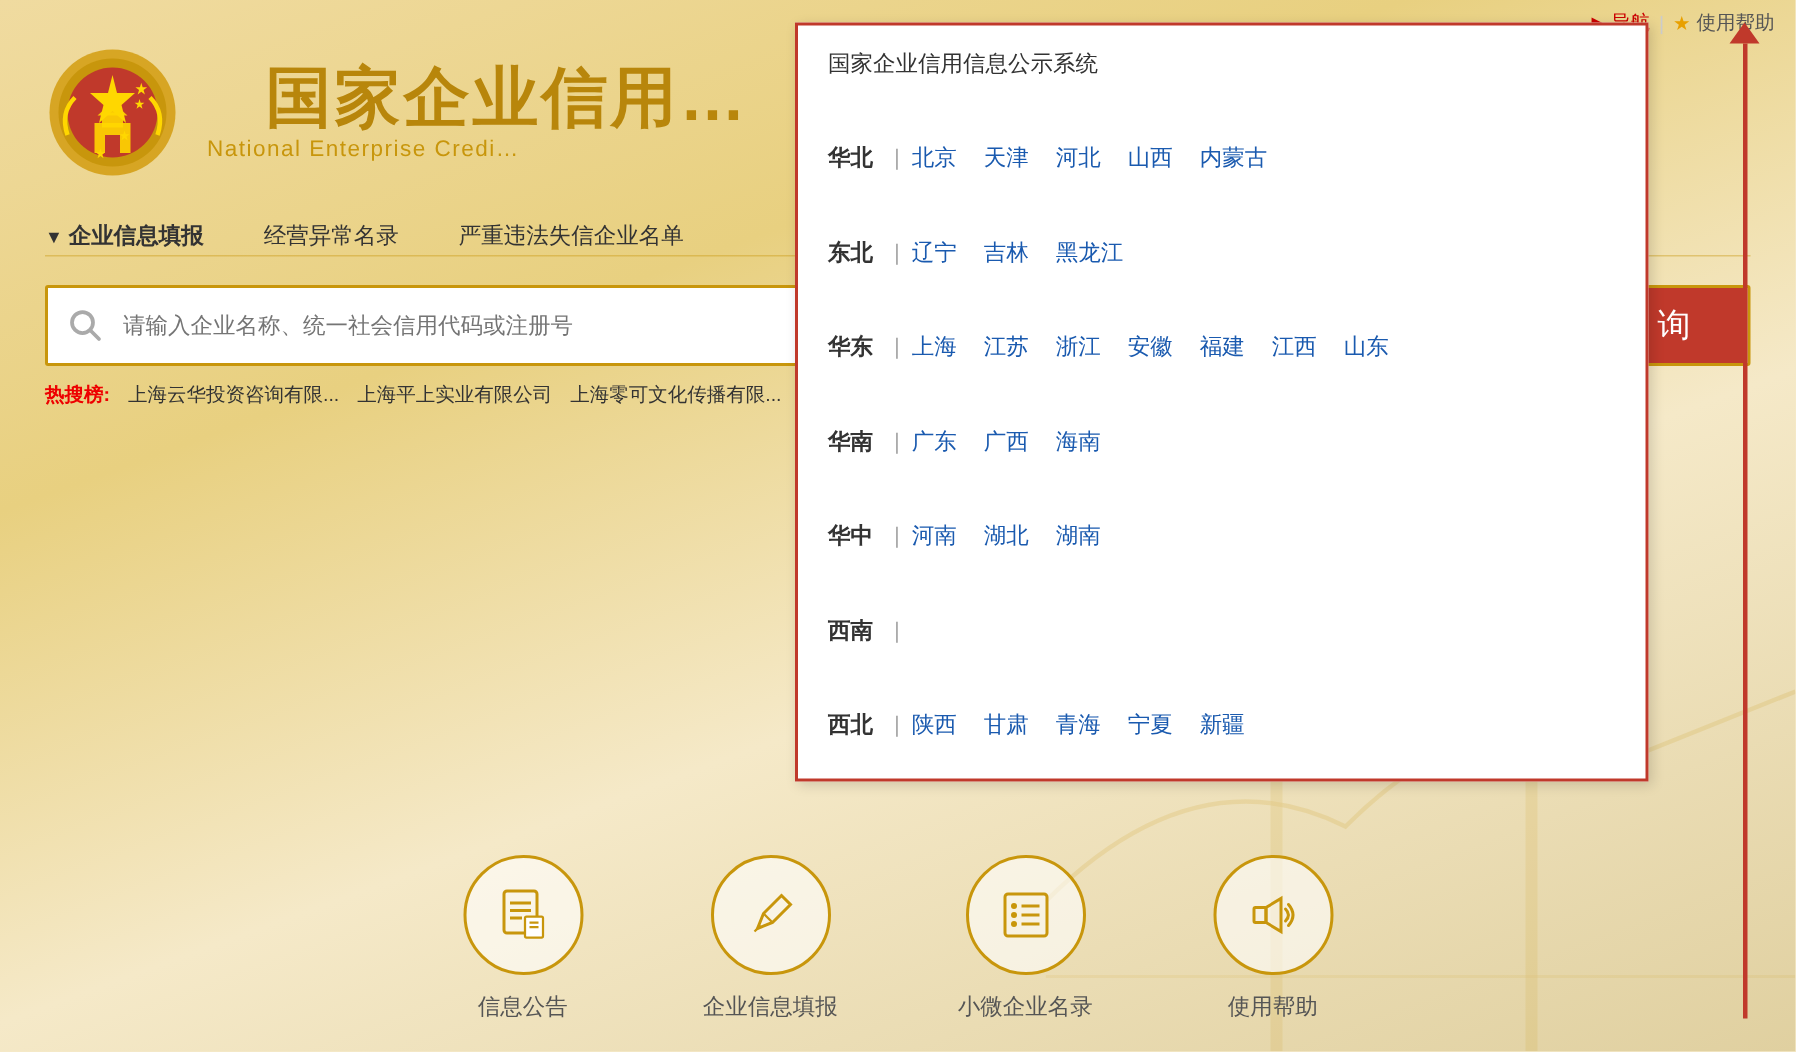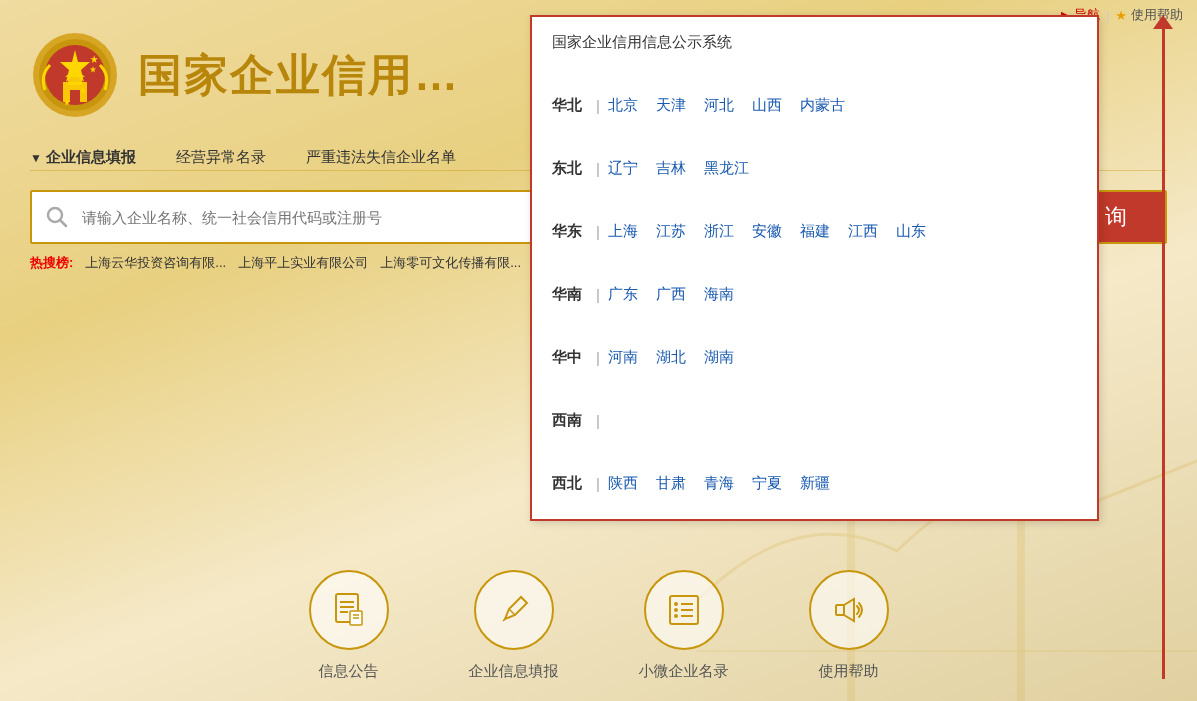--- a/index.html
+++ b/index.html
@@ -77,20 +77,21 @@
     .logo-text-block {
       display: flex;
       flex-direction: column;
     }
     .logo-cn {
       font-size: 44px;
       font-weight: bold;
       color: #b8860b;
       letter-spacing: 2px;
       line-height: 1.1;
+      margin-left: 39px;
     }
     .logo-en {
       font-size: 15px;
       color: #c8960c;
       letter-spacing: 1px;
     }
 
     
     .nav-menu {
       position: absolute;
@@ -342,20 +343,23 @@
 
     <rect x="40" y="60" width="10" height="12" fill="#c0392b"></rect>
 
     <path d="M15,60 Q10,45 20,35" stroke="#FFD700" stroke-width="3" fill="none"></path>
     <path d="M75,60 Q80,45 70,35" stroke="#FFD700" stroke-width="3" fill="none"></path>
   </svg>
 
   <div class="logo-text-block">
     <div class="logo-cn">
       <span>国家企业信用</span><span style="color:#b8860b;">…</span>
+    </div>
+    <div class="logo-en">
+      <span>National Enterprise Credi</span><span>…</span>
     </div>
   </div>
 </div>
 
 <div class="nav-divider"></div>
 
 <div class="nav-menu" style="top:148px;">
   <div class="nav-item active">
     <span class="arrow-down">▼</span>
     <span>企业信息填报</span>

